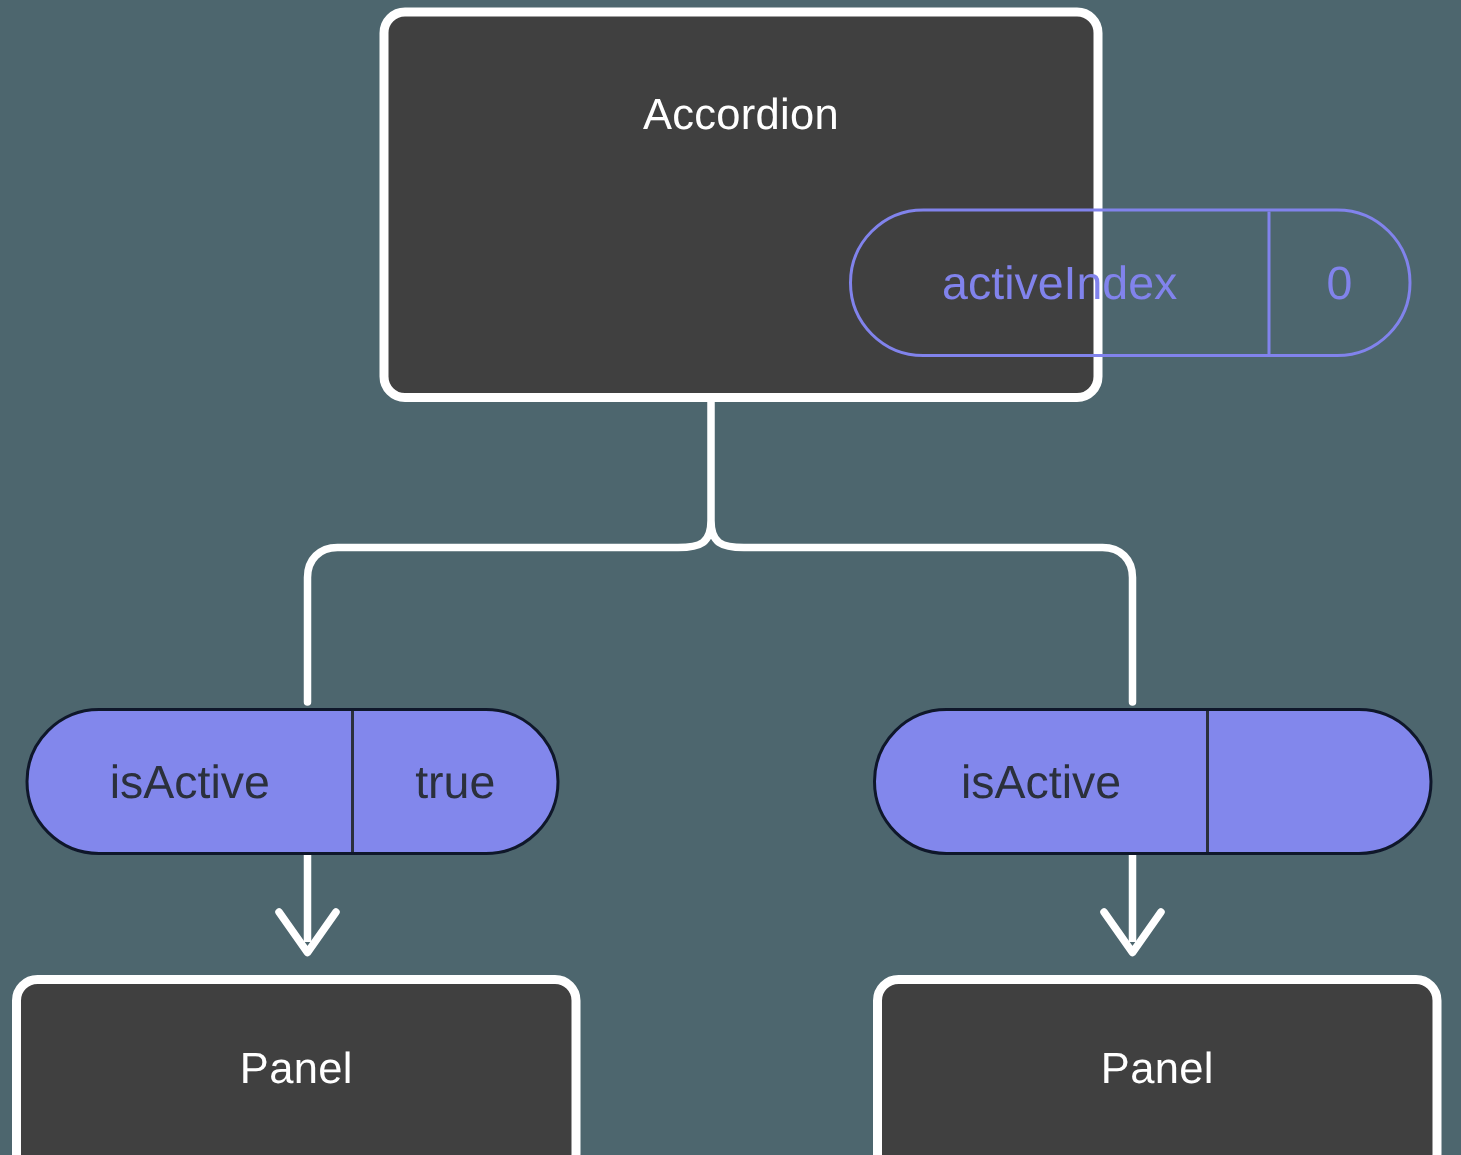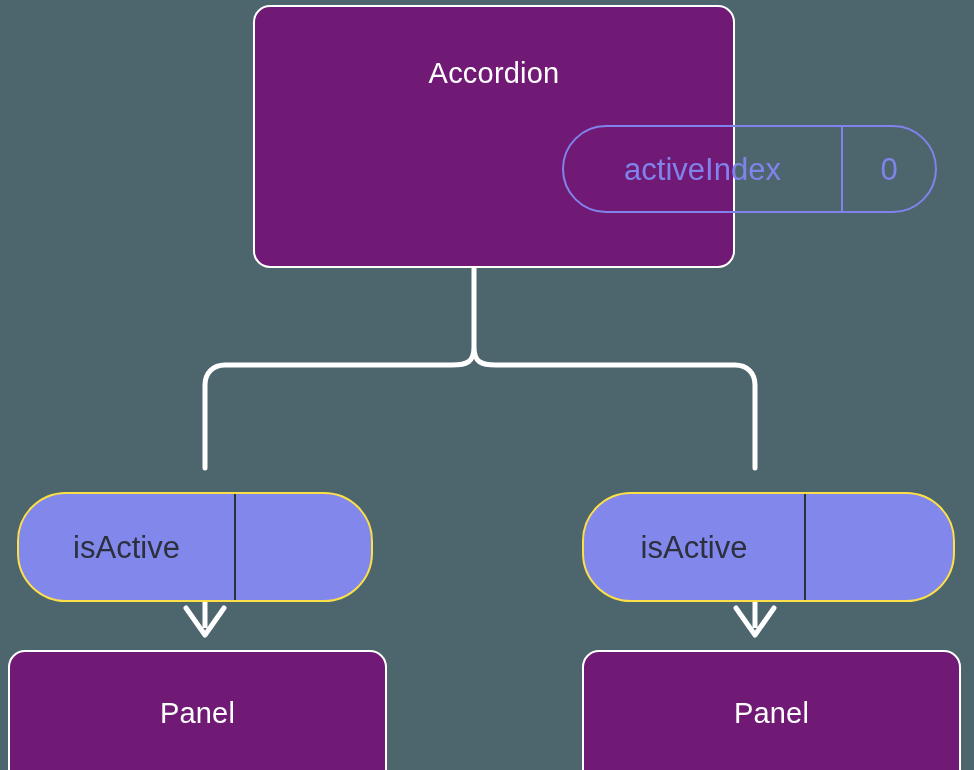--- a/index.html
+++ b/index.html
@@ -28,22 +28,22 @@
     top: 0;
     width: 974px;
     height: 770px;
     pointer-events: none;
   }
 
   
   .node-box {
     position: absolute;
     box-sizing: border-box;
-    background: #701a75;
-    border: 2px solid #ffffff;
+    background: #404040;
+    border: 6px solid #ffffff;
     border-radius: 17px;
     display: flex;
     flex-direction: column;
     align-items: center;
   }
   .node-title {
     color: #ffffff;
     font-size: 29px;
     font-weight: 500;
     letter-spacing: 0.2px;
@@ -71,23 +71,23 @@
     justify-content: center;
   }
   #panel-box-left  { left: 8px;   }
   #panel-box-right { left: 582px; }
   .panel-box .node-title { margin-bottom: 10px; }
 
   
   .pill-outline {
     position: absolute;
     left: 307px;
-    top: 118px;
+    top: 128px;
     width: 375px;
-    height: 88px;
+    height: 99px;
     box-sizing: border-box;
     border: 2px solid #8183ec;
     border-radius: 52px;
     display: flex;
     align-items: stretch;
   }
   .pill-outline .pill-key,
   .pill-outline .pill-val {
     display: flex;
     align-items: center;
@@ -99,25 +99,25 @@
   }
   .pill-outline .pill-key {
     width: 277px;
     border-right: 2px solid #8183ec;
   }
   .pill-outline .pill-val { flex: 1 1 auto; }
 
   
   .pill-filled {
     position: absolute;
-    top: 492px;
-    height: 110px;
+    top: 472px;
+    height: 98px;
     box-sizing: border-box;
     background: #8287ec;
-    border: 2px solid #fde047;
+    border: 2px solid #0f172a;
     border-radius: 49px;
     display: flex;
     align-items: stretch;
   }
   .pill-filled .pill-key,
   .pill-filled .pill-val {
     display: flex;
     align-items: center;
     justify-content: center;
     color: #2b303c;
@@ -169,20 +169,21 @@
     <div class="node-title">Accordion</div>
 
     <div class="pill-outline">
       <div class="pill-key">activeIndex</div>
       <div class="pill-val">0</div>
     </div>
   </div>
 
   <div class="pill-filled" id="pill-left">
     <div class="pill-key">isActive</div>
+    <div class="pill-val">true</div>
   </div>
 
   <div class="pill-filled" id="pill-right">
     <div class="pill-key">isActive</div>
   </div>
 
   <div class="node-box panel-box" id="panel-box-left">
     <div class="node-title">Panel</div>
   </div>
 

